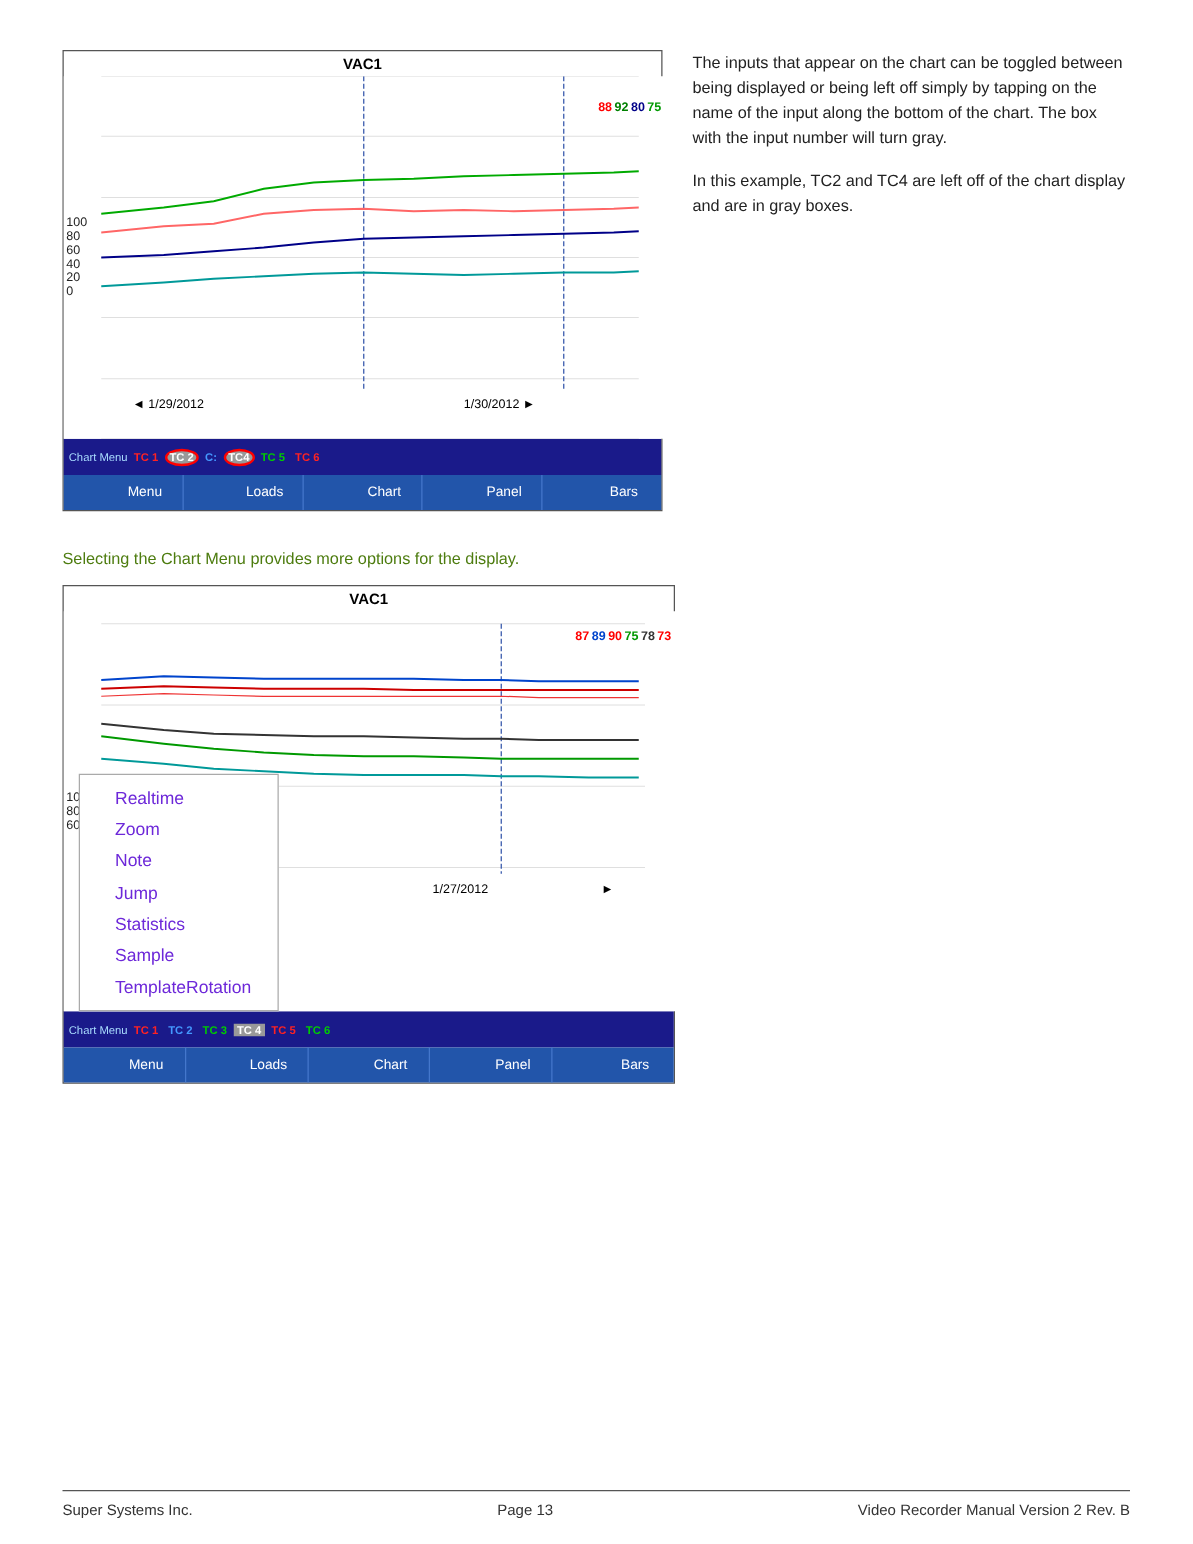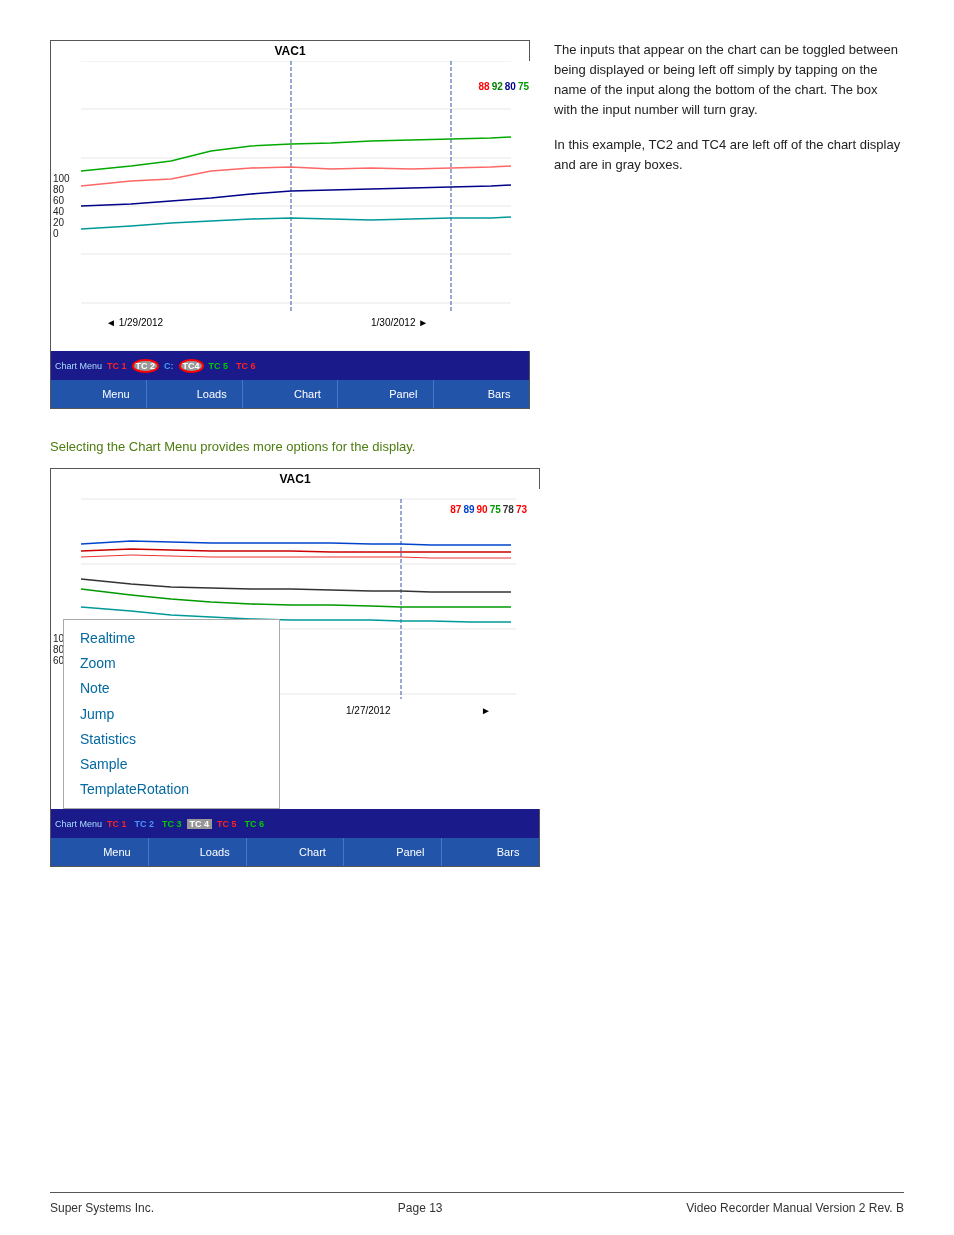--- a/index.html
+++ b/index.html
@@ -161,26 +161,26 @@
       display: block;
     }
 
     
     .menu-list {
       position: absolute;
       left: 12px;
       top: 130px;
       background: #fff;
       border: 1px solid #aaa;
-      padding: 6px 16px;
+      padding: 6px 28px;
       font-size: 14px;
       line-height: 1.8;
-      color: #0369a1;
+      color: #6d28d9;
       z-index: 10;
-      width: 217px;
+      width: 160px;
     }
 
     
     .tc-badge {
       display: inline-block;
       padding: 0 3px;
       font-size: 9px;
       font-weight: bold;
     }
     .tc-red { color: #ff2222; }
@@ -318,21 +318,21 @@
         <div class="menu-list">
           <div>Realtime</div>
           <div>Zoom</div>
           <div>Note</div>
           <div>Jump</div>
           <div>Statistics</div>
           <div>Sample</div>
           <div>TemplateRotation</div>
         </div>
 
-        <div class="r-labels" style="top:15px;right:14px;">
+        <div class="r-labels" style="top:15px;right:4px;">
           <span style="color:red;font-size:10px;font-weight:bold;">87</span>
           <span style="color:#0044cc;font-size:10px;font-weight:bold;">89</span>
           <span style="color:red;font-size:10px;font-weight:bold;">90</span>
           <span style="color:#009900;font-size:10px;font-weight:bold;">75</span>
           <span style="color:#333;font-size:10px;font-weight:bold;">78</span>
           <span style="color:red;font-size:10px;font-weight:bold;">73</span>
         </div>
 
       </div>
 

